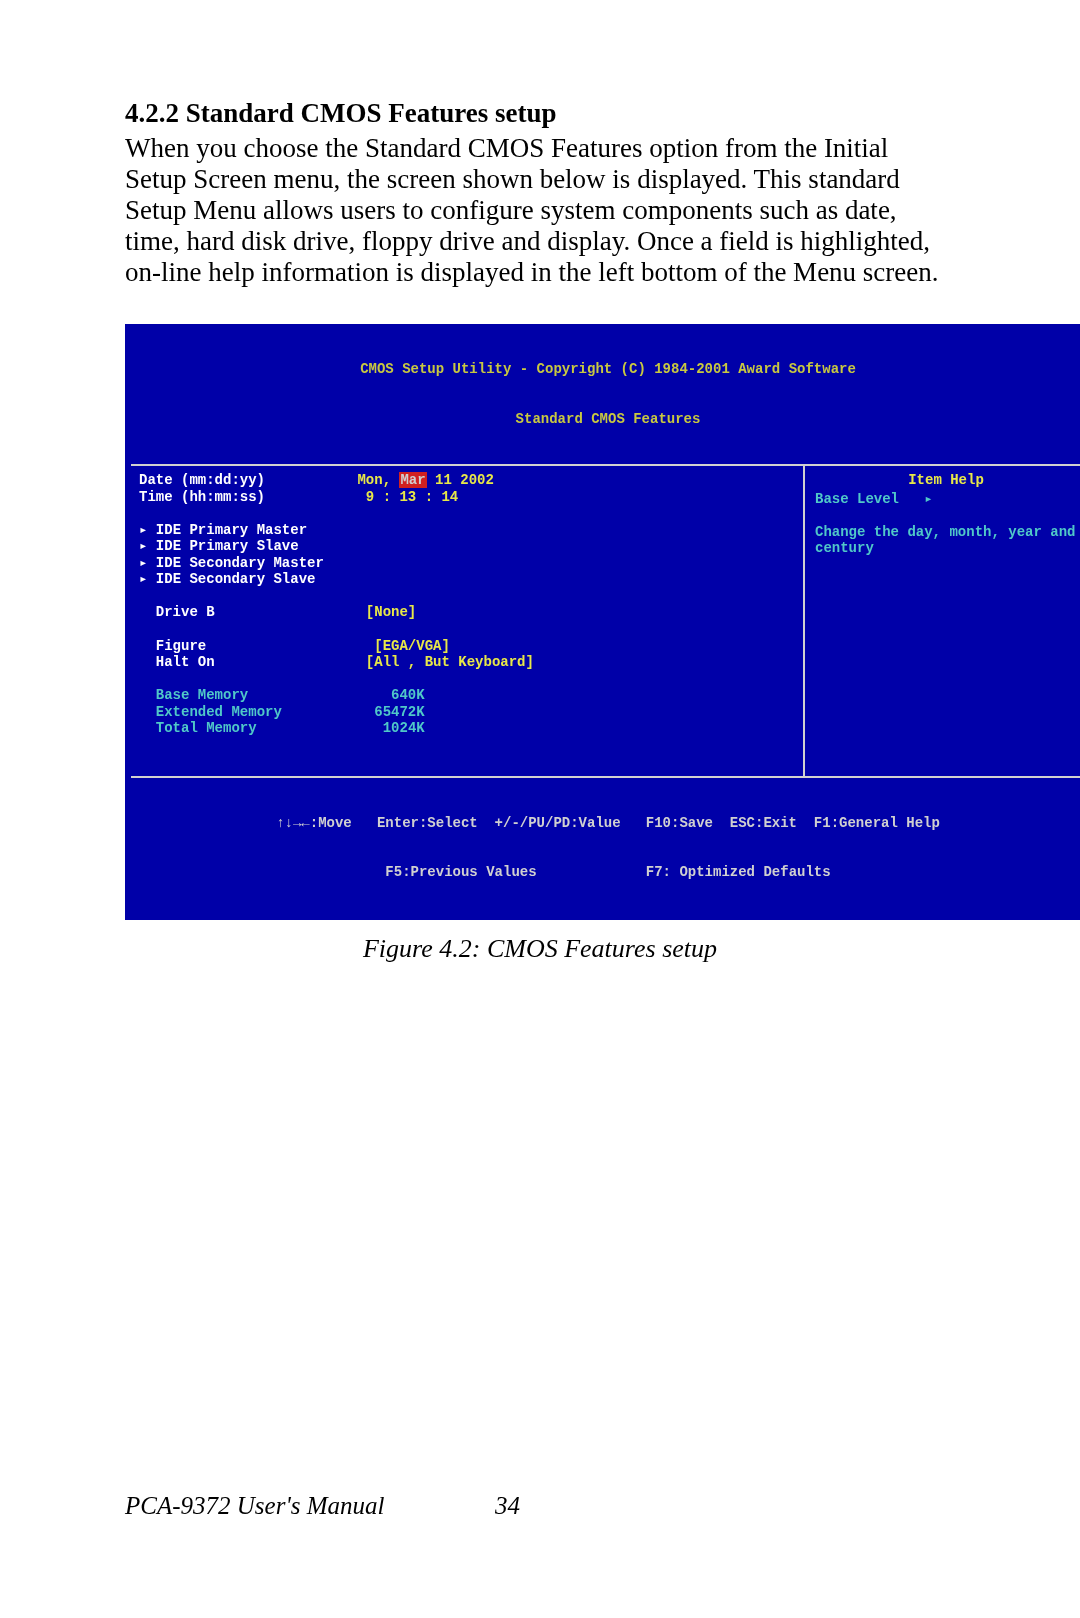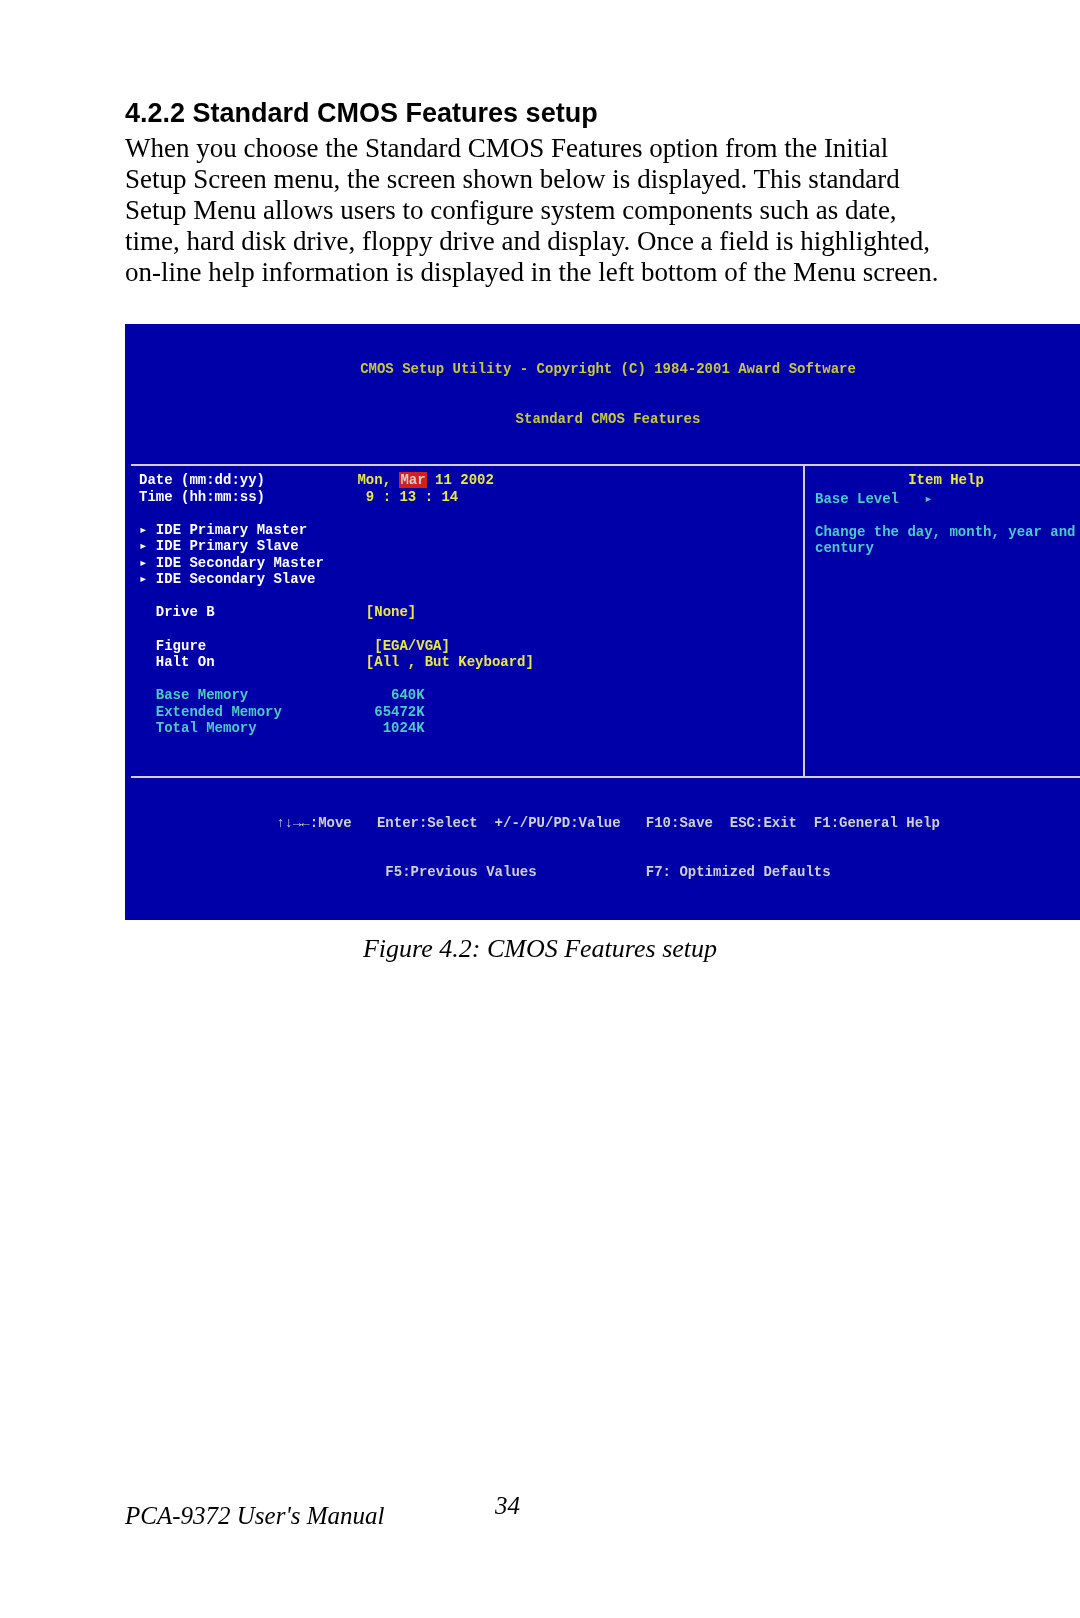--- a/index.html
+++ b/index.html
@@ -9,21 +9,21 @@
     font-family: "Times New Roman", serif;
     width: 1080px;
     height: 1618px;
     position: relative;
     box-sizing: border-box;
   }
   .page {
     padding: 98px 125px 0 125px;
   }
   .section-heading {
-    font-family: Liberation Sans, sans-serif;
+    font-family: Liberation Serif, serif;
     font-weight: bold;
     font-size: 27px;
     margin: 0 0 4px 0;
   }
   .body-text {
     font-size: 27px;
     line-height: 1.15;
     margin: 0 0 28px 0;
   }
   .bios-box {
@@ -74,21 +74,21 @@
     padding: 0 0 6px 0;
   }
   .figure-caption {
     font-style: italic;
     text-align: center;
     font-size: 26px;
     margin-top: 14px;
   }
   .page-footer {
     position: absolute;
-    bottom: 88px;
+    bottom: 98px;
     left: 125px;
     font-style: italic;
     font-size: 25px;
   }
   .page-number {
     position: absolute;
     bottom: 98px;
     left: 495px;
     font-style: italic;
     font-size: 25px;

